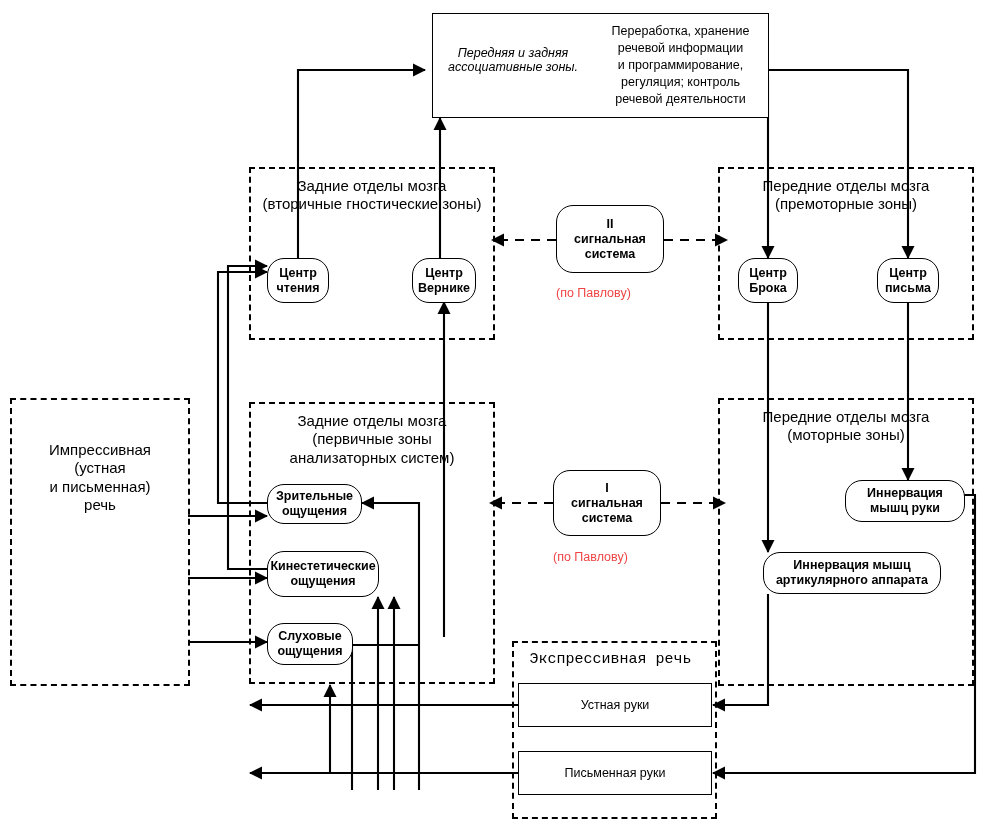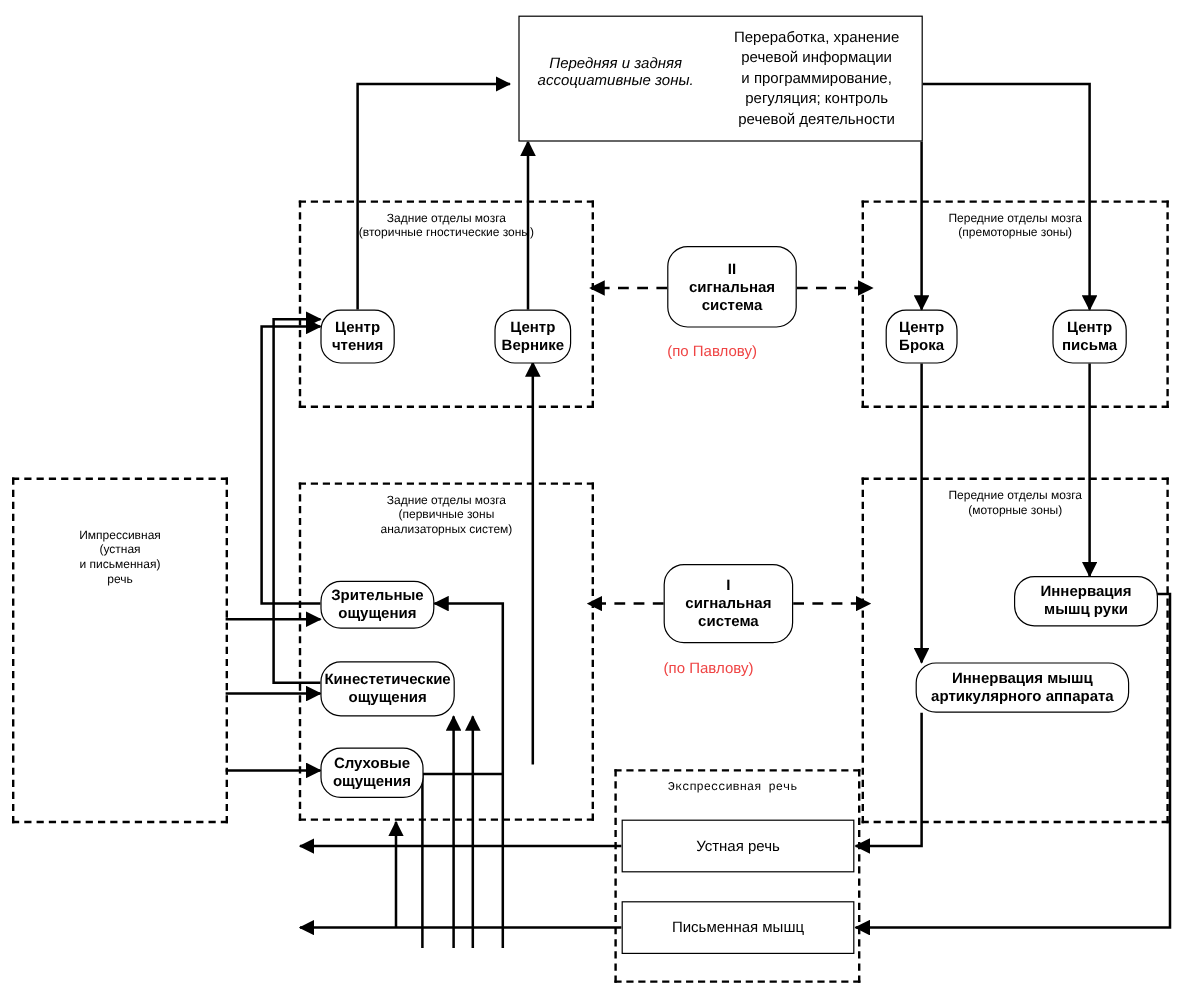--- a/index.html
+++ b/index.html
@@ -2,21 +2,21 @@
 <html><head>
 <meta charset="utf-8">
 <style>
   html,body{margin:0;padding:0;background:#ffffff;}
   body{width:1003px;height:823px;overflow:hidden;
        font-family:"Liberation Sans","DejaVu Sans",sans-serif;}
   #stage{position:relative;width:1003px;height:823px;background:#fff;}
   svg#wires{position:absolute;left:0;top:0;width:1003px;height:823px;}
 
   .dashgroup{position:absolute;border:2px dashed #000;box-sizing:border-box;background:transparent;}
-  .grouplabel{position:absolute;text-align:center;font-size:10px;color:#000;line-height:1.22;white-space:pre-line;}
+  .grouplabel{position:absolute;text-align:center;font-size:15px;color:#000;line-height:1.22;white-space:pre-line;}
 
   .node{position:absolute;border:1.6px solid #000;background:#fff;box-sizing:border-box;
         display:flex;align-items:center;justify-content:center;text-align:center;
         font-size:12.5px;line-height:1.2;color:#000;white-space:pre-line;}
   .node.bold{font-weight:bold;border-radius:17px;}
   .bigbox{position:absolute;border:1.6px solid #000;background:#fff;box-sizing:border-box;
           display:flex;flex-direction:row;align-items:center;justify-content:center;
           text-align:center;font-size:12.5px;color:#000;}
   .bigbox .l1{font-style:italic;margin-bottom:11px;}
   .bigbox .l2{line-height:1.35;white-space:pre-line;}
@@ -145,17 +145,17 @@
 
   <div class="node bold" style="left:267px;top:623px;width:86px;height:42px;">Слуховые
 ощущения</div>
 
   <div class="node bold" style="left:845px;top:480px;width:120px;height:42px;">Иннервация
 мышц руки</div>
 
   <div class="node bold" style="left:763px;top:552px;width:178px;height:42px;">Иннервация мышц
 артикулярного аппарата</div>
 
-  <div class="node" style="left:518px;top:683px;width:194px;height:44px;">Устная речь</div>
+  <div class="node" style="left:518px;top:683px;width:194px;height:44px;">Устная руки</div>
 
-  <div class="node" style="left:518px;top:751px;width:194px;height:44px;">Письменная мышц</div>
+  <div class="node" style="left:518px;top:751px;width:194px;height:44px;">Письменная руки</div>
 
 </div>
 
 </body></html>

